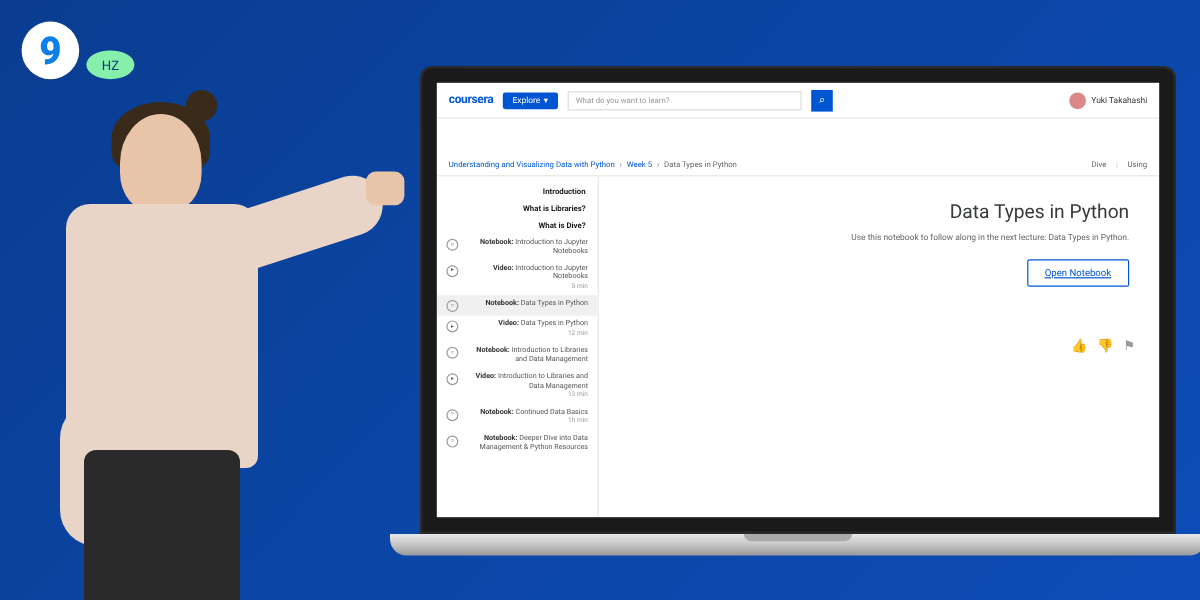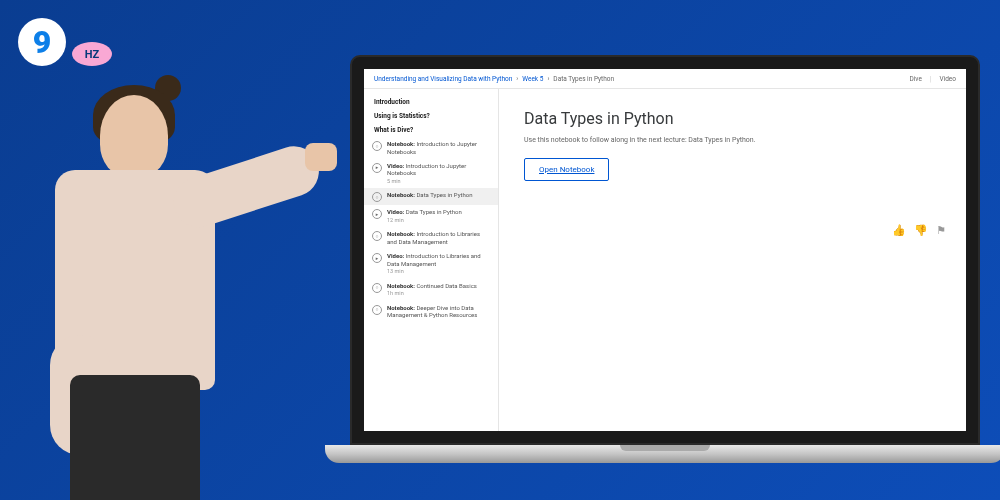--- a/index.html
+++ b/index.html
@@ -1,21 +1,21 @@
 <!DOCTYPE html>
 <html><head>
 <meta charset="utf-8">
 <style>
 * { margin: 0; padding: 0; box-sizing: border-box; font-family: -apple-system, BlinkMacSystemFont, "Segoe UI", Roboto, sans-serif; }
 body { width: 1000px; height: 500px; background: linear-gradient(135deg, #0a3d91 0%, #0d4db8 100%); position: relative; overflow: hidden; }
 
 
 .logo-9hz { position: absolute; top: 18px; left: 18px; display: flex; align-items: center; gap: 6px; z-index: 5; }
 .logo-9hz .nine { width: 48px; height: 48px; background: #fff; border-radius: 50%; display: flex; align-items: center; justify-content: center; font-weight: 900; font-size: 32px; color: #0d7fe8; }
-.logo-9hz .hz { width: 40px; height: 24px; background: #f9a8d4; border-radius: 50%; display: flex; align-items: center; justify-content: center; font-weight: 700; font-size: 11px; color: #063a7a; margin-top: 24px; }
+.logo-9hz .hz { width: 40px; height: 24px; background: #86efac; border-radius: 50%; display: flex; align-items: center; justify-content: center; font-weight: 400; font-size: 11px; color: #063a7a; margin-top: 24px; }
 
 
 .person { position: absolute; left: 15px; top: 75px; width: 280px; height: 425px; z-index: 10; pointer-events: none; }
 .person .head { position: absolute; top: 20px; left: 85px; width: 68px; height: 82px; background: #e8c5a8; border-radius: 50% 50% 40% 40%; }
 .person .hair { position: absolute; top: 10px; left: 78px; width: 82px; height: 60px; background: #3a2a1a; border-radius: 50% 50% 30% 30%; }
 .person .bun { position: absolute; top: 0px; left: 140px; width: 26px; height: 26px; background: #3a2a1a; border-radius: 50%; }
 .person .torso { position: absolute; top: 95px; left: 40px; width: 160px; height: 220px; background: #e8d5c8; border-radius: 20px 20px 10px 10px; }
 .person .arm-point { position: absolute; top: 110px; left: 160px; width: 150px; height: 50px; background: #e8d5c8; border-radius: 25px; transform: rotate(-18deg); transform-origin: left center; }
 .person .hand-point { position: absolute; top: 68px; left: 290px; width: 32px; height: 28px; background: #e8c5a8; border-radius: 8px; }
 .person .arm-left { position: absolute; top: 260px; left: 35px; width: 60px; height: 120px; background: #e8d5c8; border-radius: 30px; }
@@ -32,31 +32,31 @@
 .c-header { height: 30px; display: flex; align-items: center; padding: 0 10px; border-bottom: 1px solid #e5e5e5; gap: 8px; }
 .c-logo { color: #0056d2; font-weight: 700; font-size: 10px; letter-spacing: -0.3px; }
 .c-explore { background: #0056d2; color: #fff; padding: 3px 8px; border-radius: 2px; font-size: 7px; display: flex; align-items: center; gap: 3px; }
 .c-search { flex: 1; max-width: 200px; border: 1px solid #ddd; padding: 3px 6px; font-size: 6.5px; color: #999; }
 .c-searchbtn { width: 18px; height: 18px; background: #0056d2; color: #fff; display: flex; align-items: center; justify-content: center; font-size: 9px; }
 .c-spacer { flex: 1; }
 .c-user { display: flex; align-items: center; gap: 4px; font-size: 7px; color: #333; }
 .c-avatar { width: 14px; height: 14px; background: #d88; border-radius: 50%; }
 
 
-.c-crumb { height: 20px; display: flex; align-items: center; padding: 0 10px; border-bottom: 1px solid #e5e5e5; justify-content: space-between; font-size: 6.5px; }
+.c-crumb { height: 20px; display: flex; align-items: center; padding: 0 10px; border-bottom: 1px solid #e5e5e5; justify-content: space-between; font-size: 6.5px; margin-top: 28px; }
 .c-crumb-left { display: flex; gap: 4px; align-items: center; }
 .c-crumb-left a { color: #0056d2; }
 .c-crumb-left span { color: #666; }
 .c-crumb-sep { color: #aaa; }
 .c-crumb-right { display: flex; gap: 8px; color: #666; }
 .c-crumb-right span { cursor: pointer; }
 .c-crumb-divider { color: #ccc; }
 
 
-.c-body { flex: 1; display: flex; overflow: hidden; }
+.c-body { flex: 1; display: flex; overflow: hidden; text-align: right; }
 .c-sidebar { width: 135px; border-right: 1px solid #e5e5e5; overflow-y: auto; padding: 6px 0; }
 .c-sidebar::-webkit-scrollbar { width: 4px; }
 .c-sidebar::-webkit-scrollbar-thumb { background: #ccc; }
 .c-sb-section { padding: 3px 10px; font-weight: 700; font-size: 6.5px; color: #1a1a1a; }
 .c-sb-item { display: flex; gap: 5px; padding: 3px 8px; font-size: 6px; color: #555; line-height: 1.3; }
 .c-sb-item.active { background: #f0f0f0; }
 .c-sb-icon { width: 10px; height: 10px; border: 1px solid #999; border-radius: 50%; flex-shrink: 0; display: flex; align-items: center; justify-content: center; font-size: 5px; color: #666; margin-top: 1px; }
 .c-sb-text { flex: 1; }
 .c-sb-title { display: block; }
 .c-sb-title b { font-weight: 700; color: #333; }
@@ -86,40 +86,56 @@
   <div class="arm-point"></div>
   <div class="hand-point"></div>
   <div class="arm-left"></div>
   <div class="legs"></div>
 </div>
 
 <div class="laptop">
   <div class="laptop-screen">
     <div class="screen-inner">
 
+      <div class="c-header">
+        <span class="c-logo">coursera</span>
+        <span class="c-explore">
+          <span>Explore</span>
+          <span>▾</span>
+        </span>
+        <div class="c-search" title="What do you want to learn?">What do you want to learn?</div>
+        <div class="c-searchbtn">
+          <span>⌕</span>
+        </div>
+        <div class="c-spacer"></div>
+        <div class="c-user">
+          <div class="c-avatar"></div>
+          <span>Yuki Takahashi</span>
+        </div>
+      </div>
 
       <div class="c-crumb">
         <div class="c-crumb-left">
           <a>Understanding and Visualizing Data with Python</a>
           <span class="c-crumb-sep">›</span>
           <a>Week 5</a>
           <span class="c-crumb-sep">›</span>
           <span>Data Types in Python</span>
         </div>
         <div class="c-crumb-right">
           <span>Dive</span>
           <span class="c-crumb-divider">|</span>
-          <span>Video</span>
+          <span>Using</span>
         </div>
       </div>
 
       <div class="c-body">
         <div class="c-sidebar">
           <div class="c-sb-section">Introduction</div>
-          <div class="c-sb-section">Using is Statistics?</div>
+          <div class="c-sb-section">What is Libraries?</div>
           <div class="c-sb-section">What is Dive?</div>
           <div id="sb-items">
               <div class="c-sb-item">
                 <div class="c-sb-icon">○</div>
                 <div class="c-sb-text">
                   <span class="c-sb-title"><b>Notebook:</b> Introduction to Jupyter Notebooks</span>
                 </div>
               </div>
               <div class="c-sb-item">
                 <div class="c-sb-icon">▸</div>

